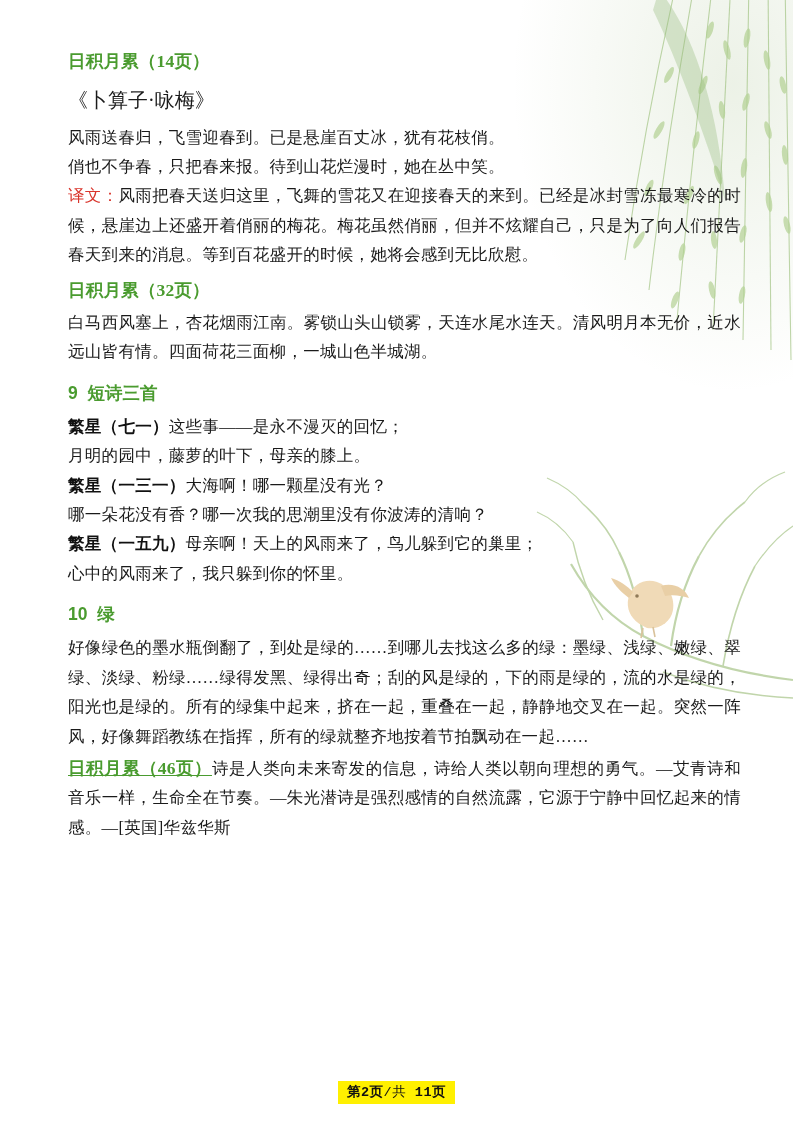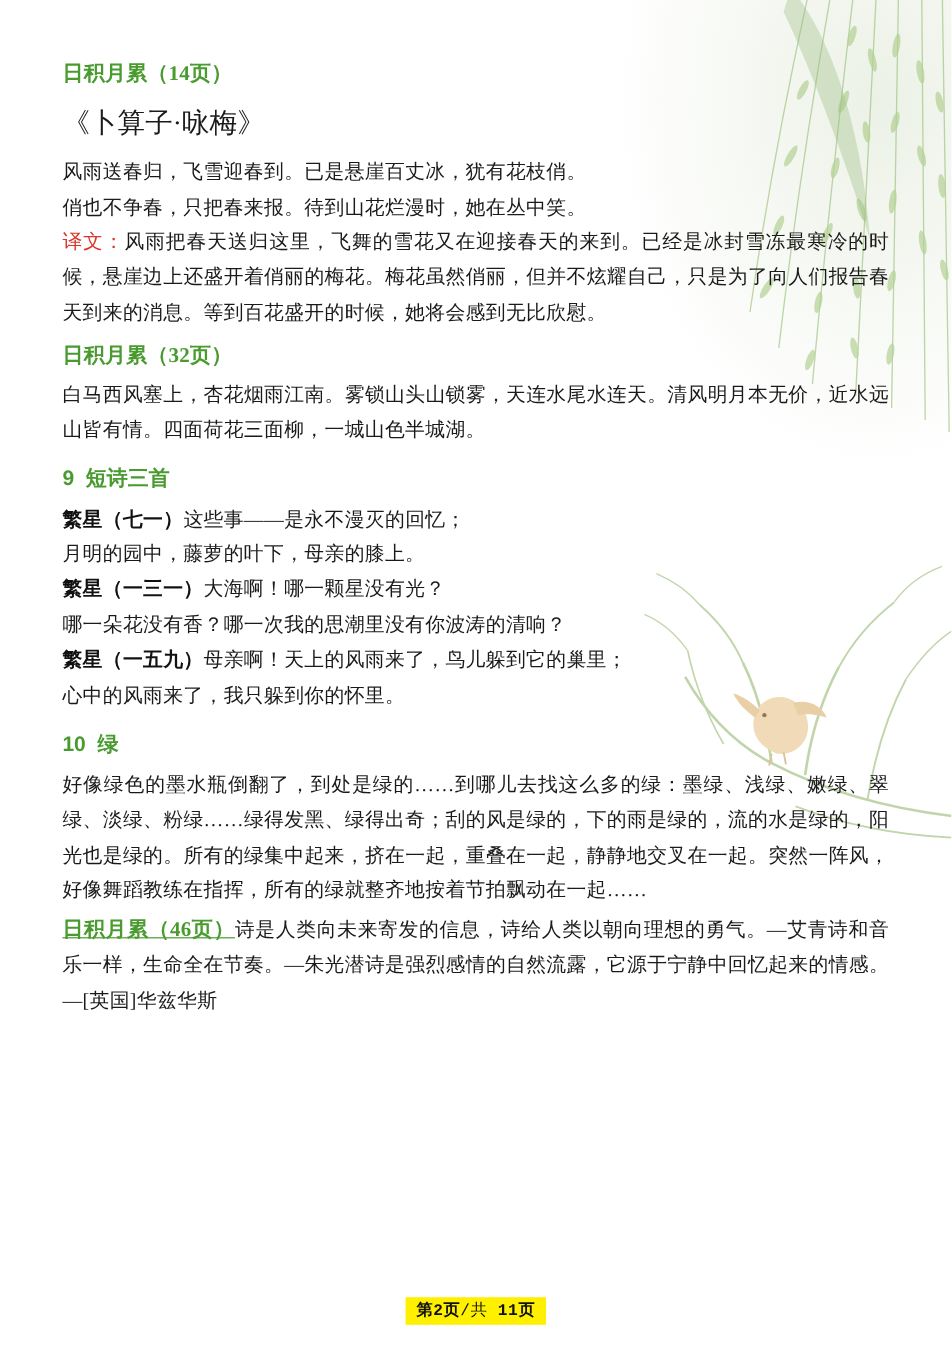--- a/index.html
+++ b/index.html
@@ -44,21 +44,21 @@
     right: 0;
     width: 300px;
     height: 420px;
     background: radial-gradient(ellipse at 80% 20%, rgba(150,180,120,0.18) 0%, rgba(255,255,255,0) 65%);
   }
 
   
   .page {
     position: relative;
     z-index: 2;
-    padding: 40px 52px 0 52px;
+    padding: 40px 52px 0 68px;
     box-sizing: border-box;
   }
 
   .section {
     margin-bottom: 2px;
   }
 
   .heading-green {
     color: #4a9b2f;
     font-weight: bold;
@@ -72,21 +72,21 @@
     font-weight: bold;
     font-size: 17.5px;
     line-height: 1.9;
     margin: 10px 0 2px 0;
     font-family: "Liberation Sans", sans-serif;
   }
   .heading-num .t {
     font-family: "Liberation Serif", serif;
   }
   .title-poem {
-    font-size: 23px;
+    font-size: 20px;
     color: #1a1a1a;
     line-height: 1.9;
     margin: 4px 0 4px 0;
   }
   .para {
     font-size: 16.5px;
     color: #1a1a1a;
     line-height: 1.78;
     text-align: justify;
     margin: 0;

